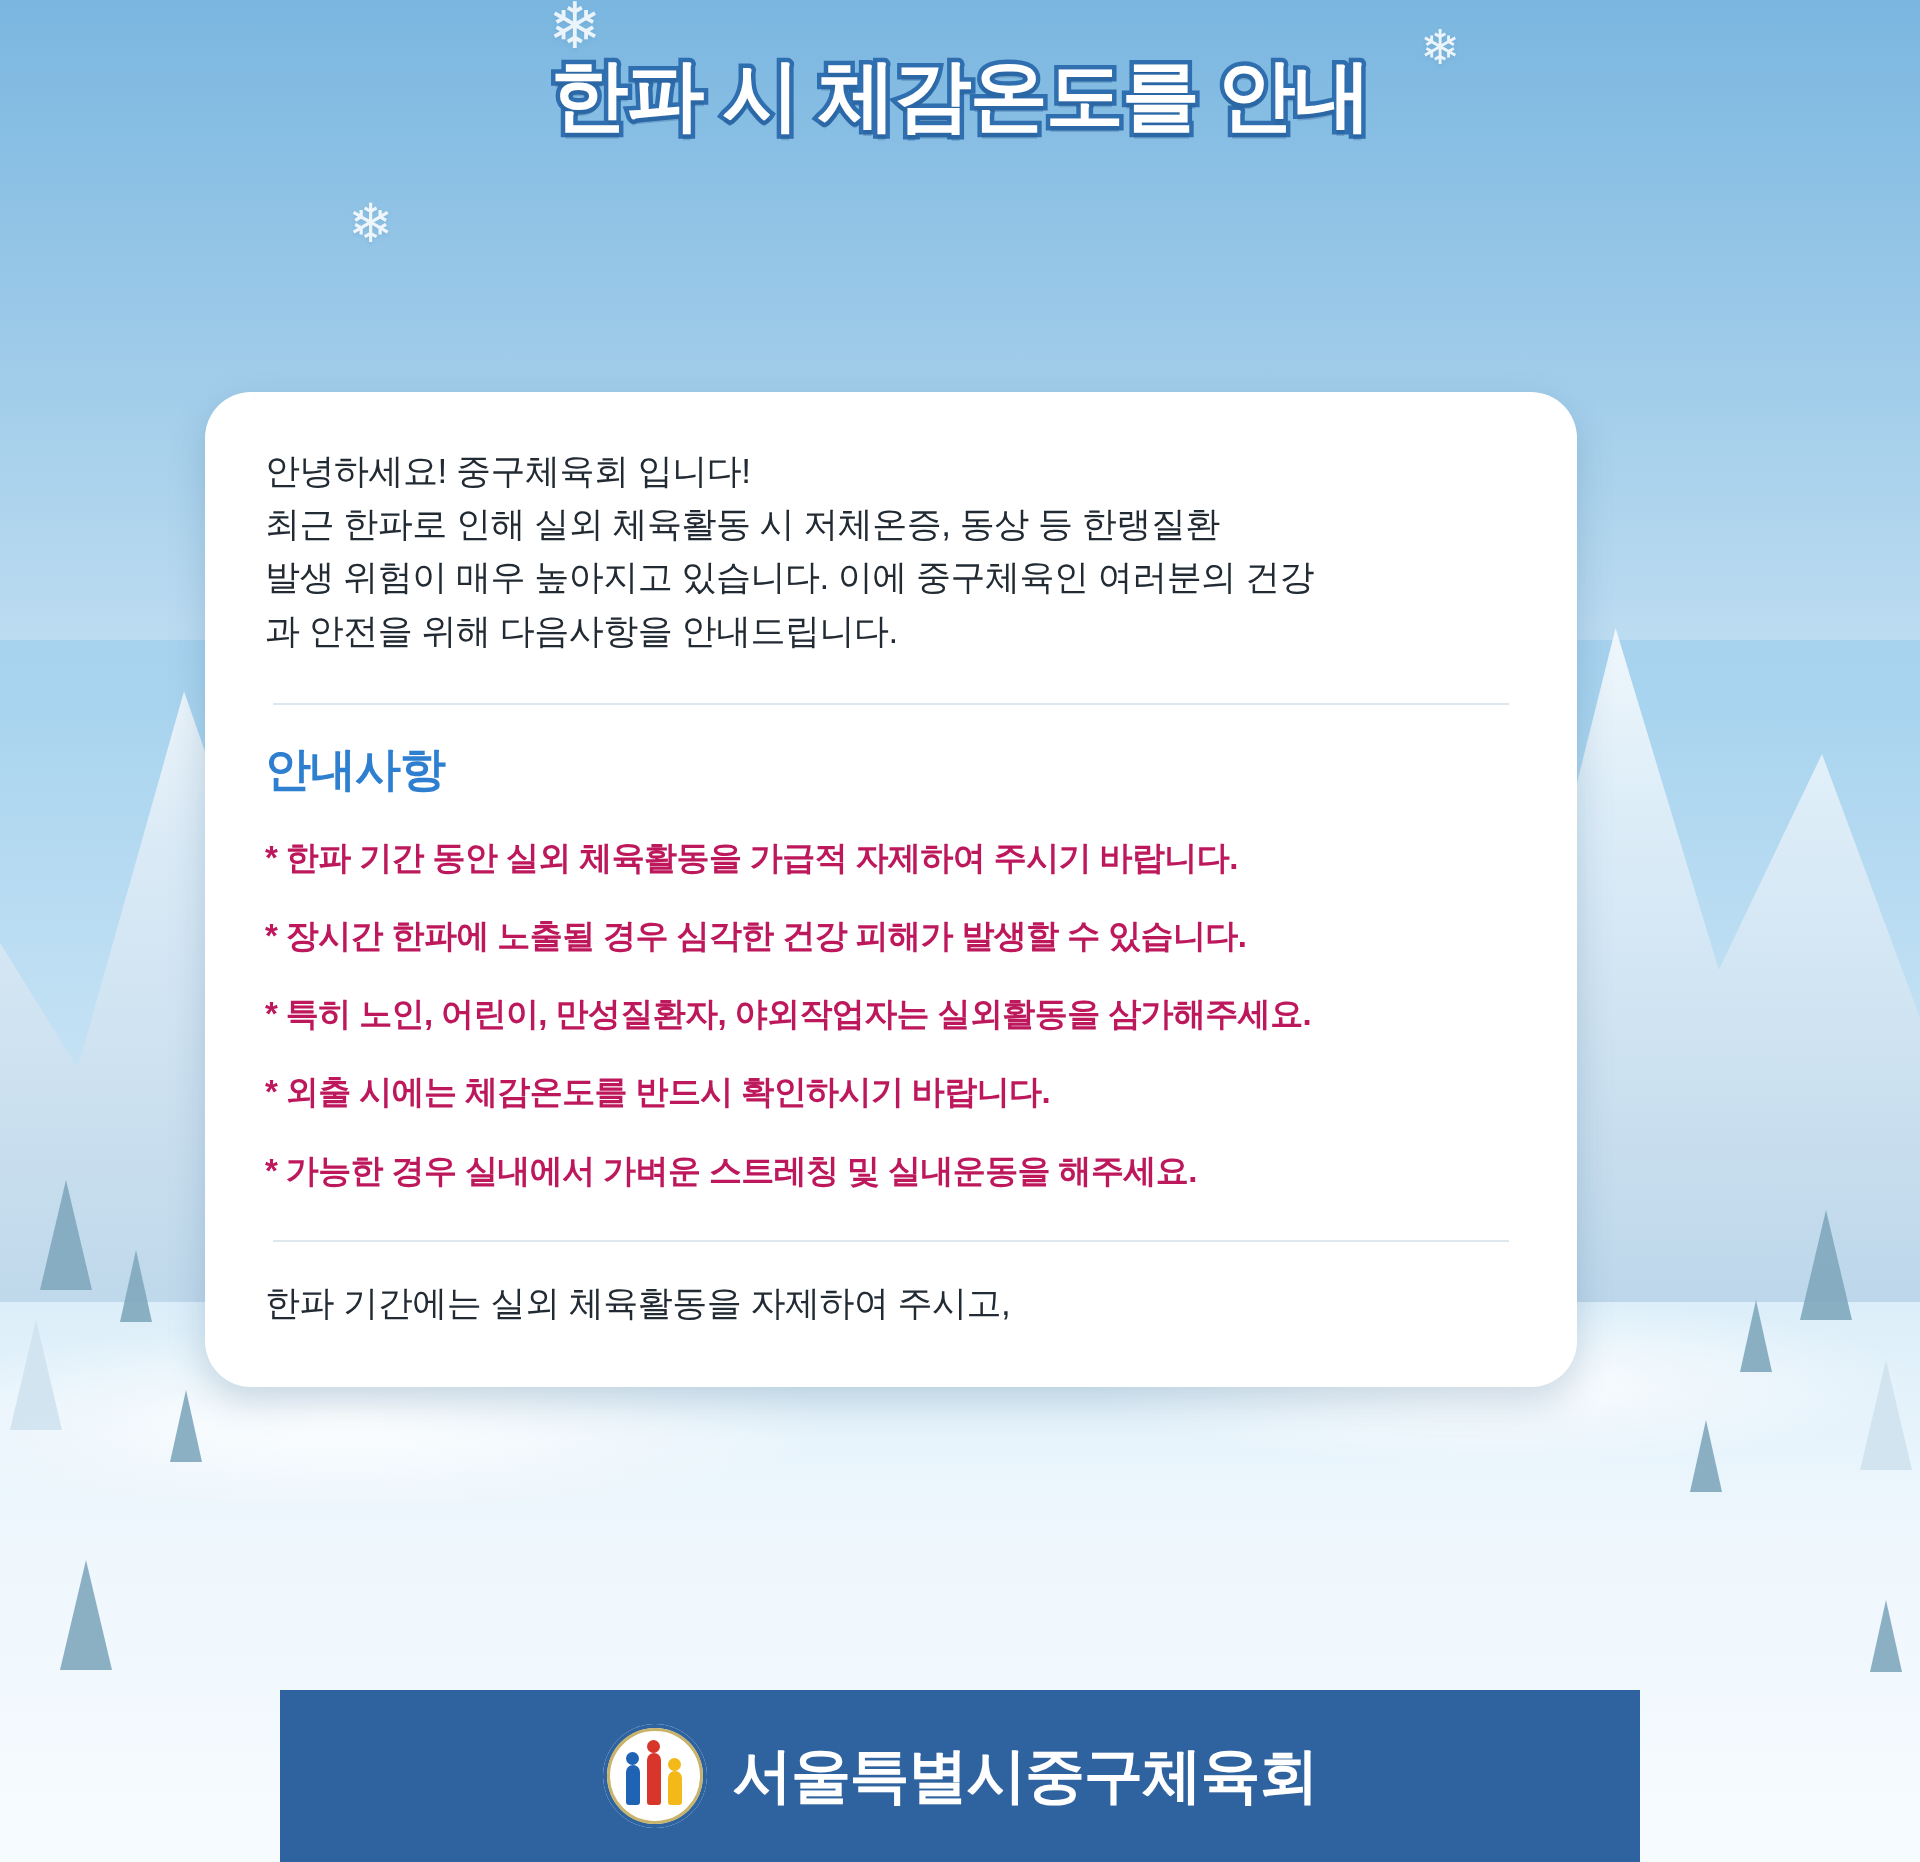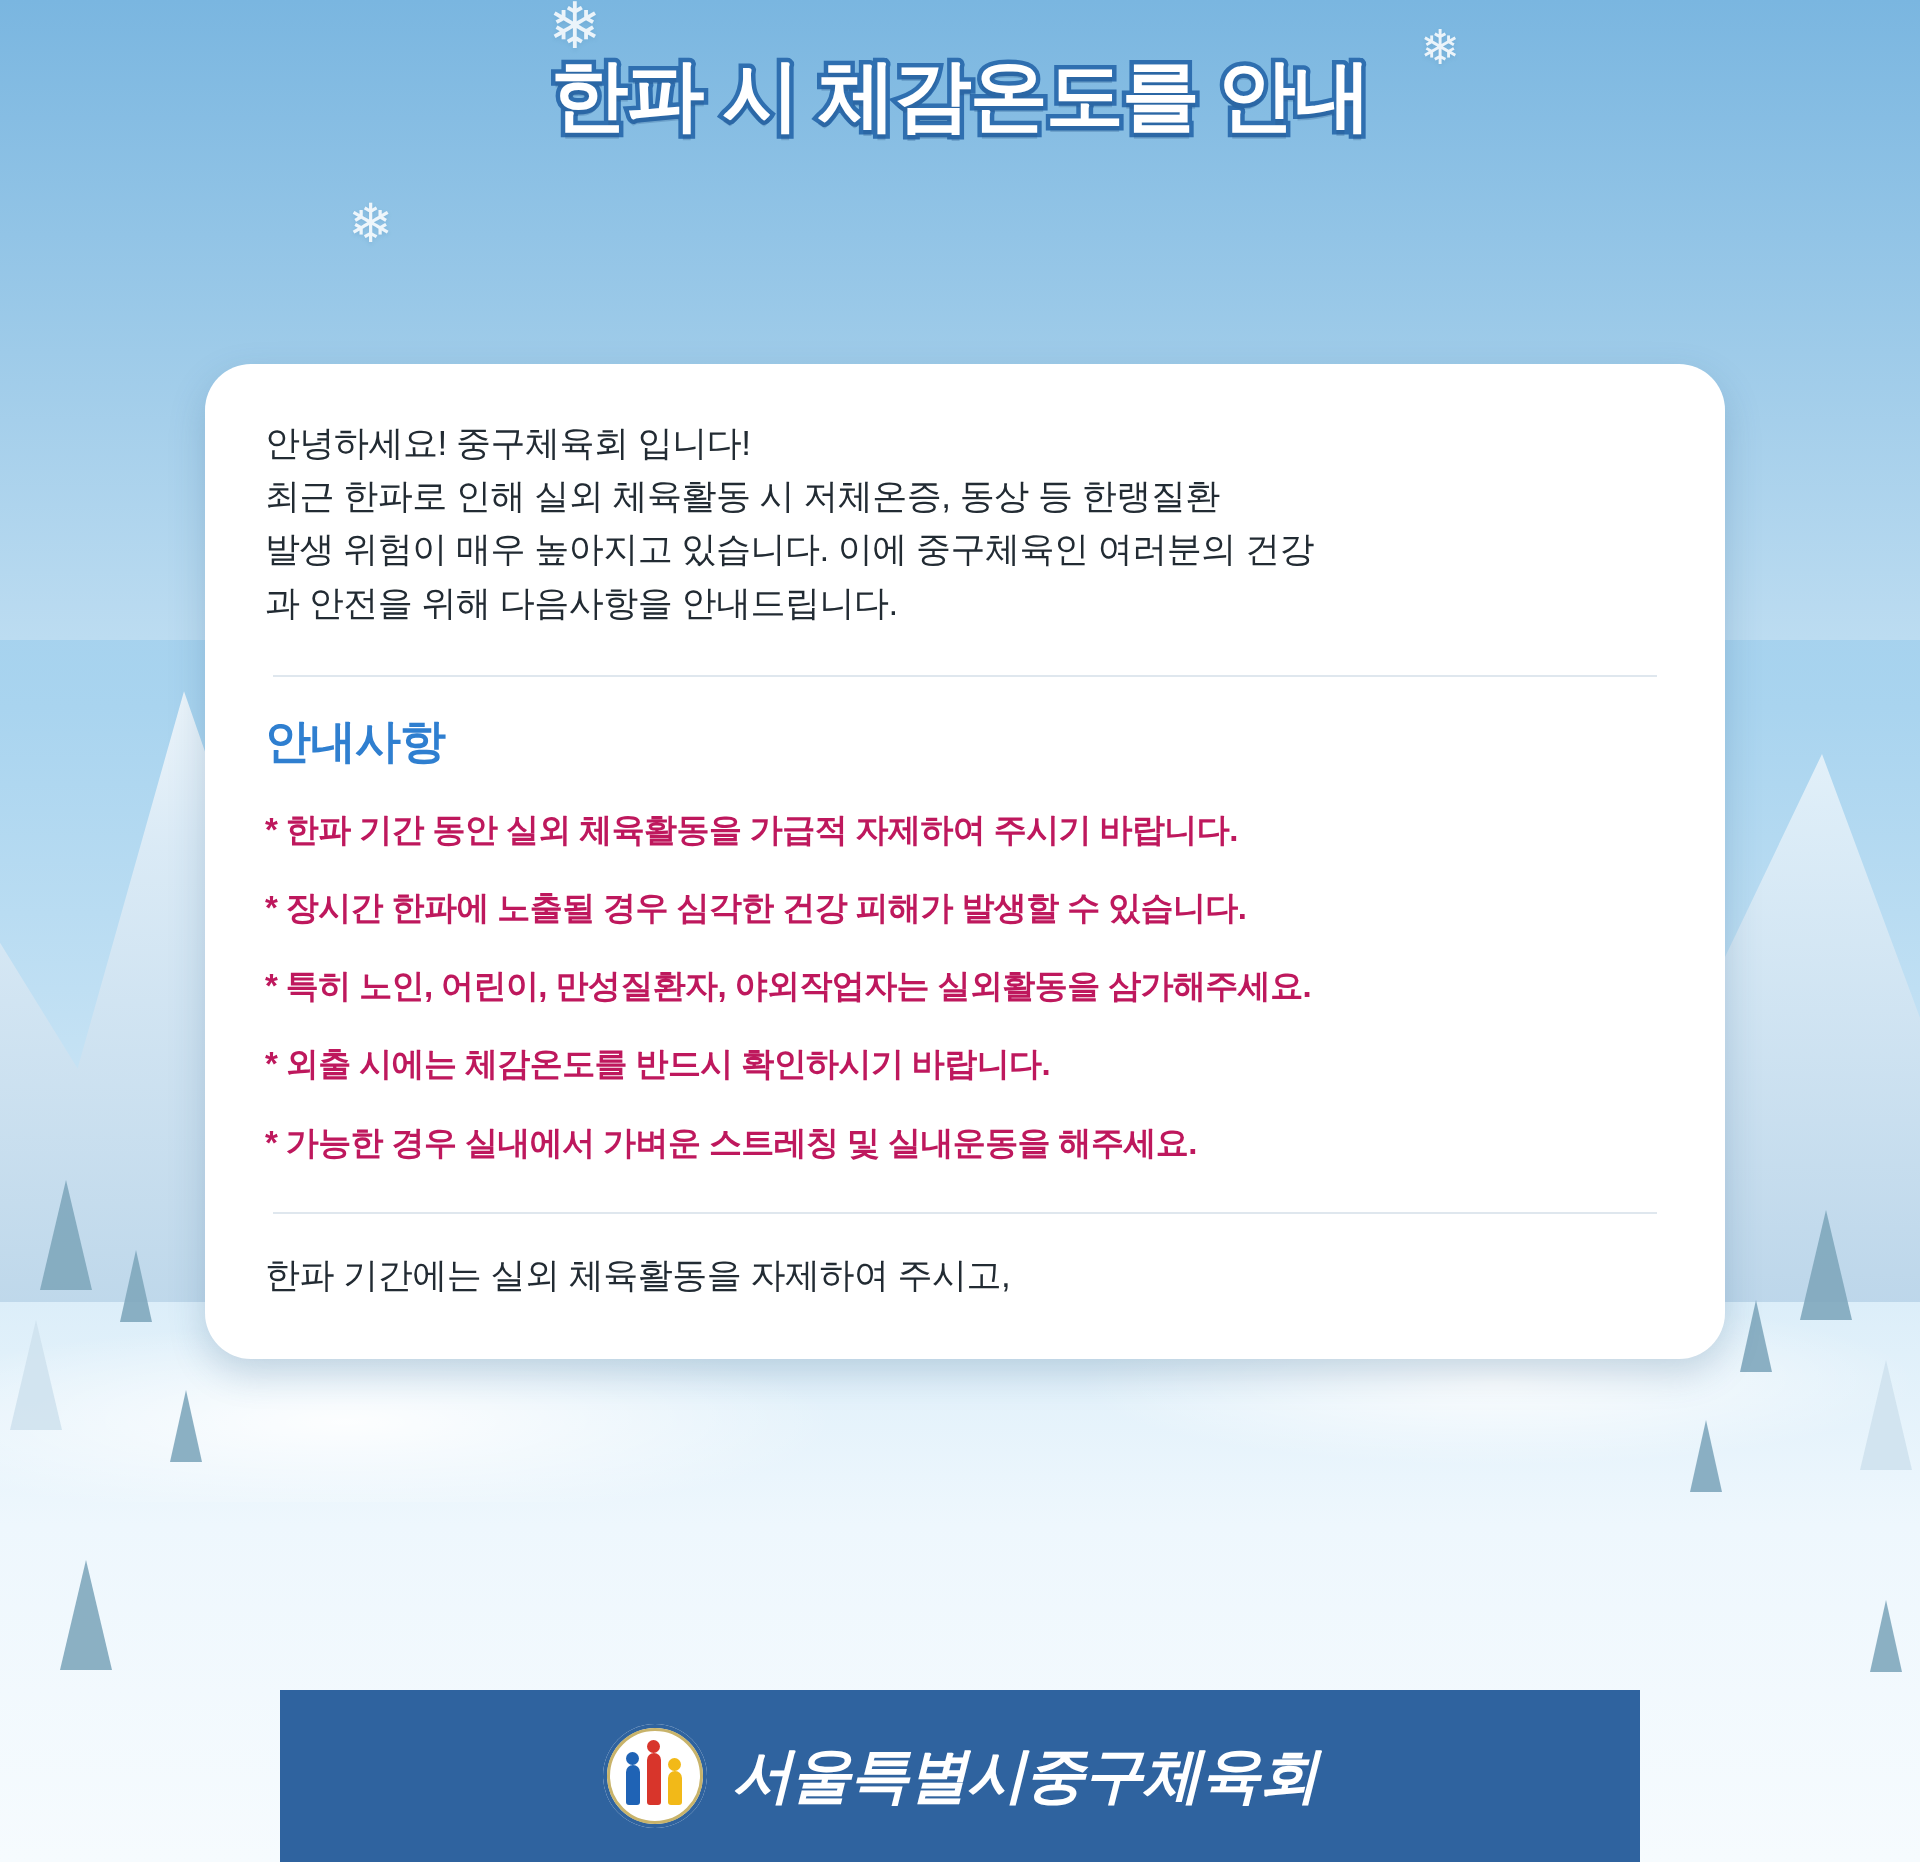--- a/index.html
+++ b/index.html
@@ -99,22 +99,22 @@
     -webkit-text-stroke: 9px #2f6fb0;
     paint-order: stroke fill;
     line-height: 1.22;
     text-shadow: 0 6px 0 rgba(30,80,130,.25);
   }
 
   
   .card {
     position: absolute;
     left: 205px;
-    top: 364px;
-    width: 1520px;
+    top: 392px;
+    width: 1372px;
     background: #ffffff;
     border-radius: 46px;
     box-shadow: 0 14px 36px rgba(40,90,130,.22);
     padding: 52px 60px 58px 60px;
     z-index: 6;
   }
   .intro {
     color: #222b33;
     font-size: 35px;
     line-height: 1.52;
@@ -158,21 +158,20 @@
     left: 280px;
     bottom: 0;
     width: 1360px;
     height: 172px;
     background: #2f639f;
     display: flex;
     align-items: center;
     justify-content: center;
     gap: 26px;
     z-index: 7;
-    font-style: italic;
   }
   .footer-logo {
     width: 104px; height: 104px;
     border-radius: 50%;
     background: #ffffff;
     position: relative;
     display: flex; align-items: center; justify-content: center;
     box-shadow: inset 0 0 0 4px #2f639f;
     flex: 0 0 auto;
   }

